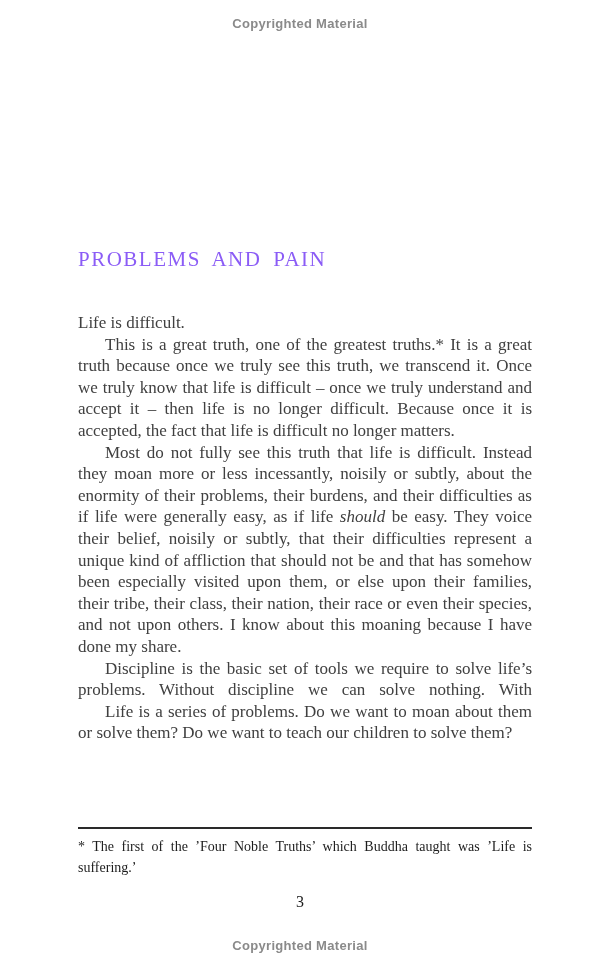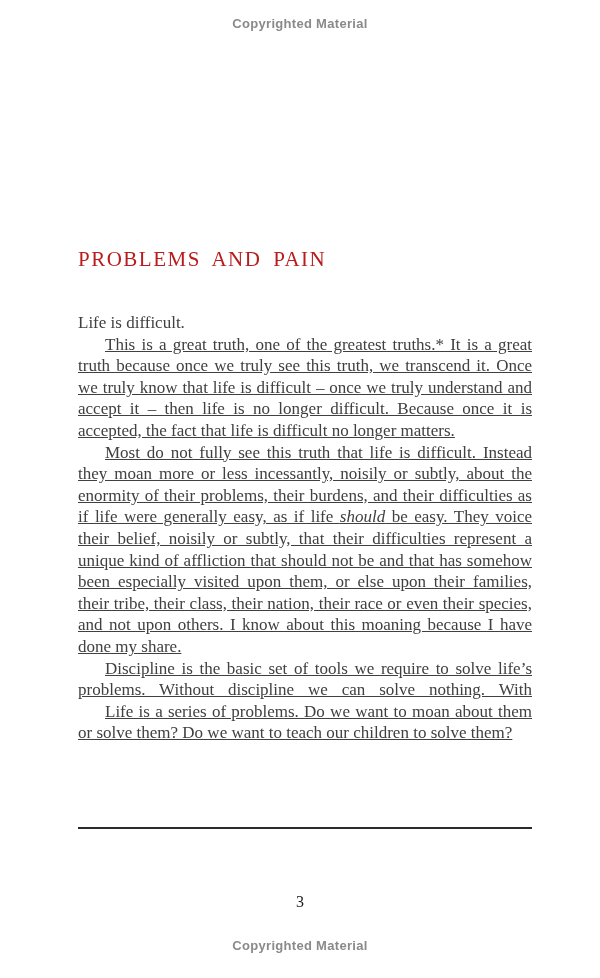--- a/index.html
+++ b/index.html
@@ -32,38 +32,38 @@
   .chapter-title {
     position: absolute;
     left: 78px;
     top: 247px;
     width: 454px;
     font-size: 21px;
     line-height: 24px;
     letter-spacing: 1.5px;
     word-spacing: 5px;
     font-weight: 400;
-    color: #b91c1c;
+    color: #8b5cf6;
     margin: 0;
   }
   .body-text {
     position: absolute;
     left: 78px;
     top: 312px;
     width: 454px;
     font-size: 17px;
     line-height: 21.6px;
     text-align: justify;
     color: #404040;
   }
   .body-text p {
     margin: 0;
     padding: 0;
   }
-  .body-text p.indent { text-indent: 27px; text-decoration: underline; }
+  .body-text p.indent { text-indent: 27px; }
   .body-text p.continues { text-align-last: justify; }
   .body-text .italic { font-style: italic; }
   .footnote {
     position: absolute;
     left: 78px;
     top: 827px;
     width: 454px;
   }
   .footnote-rule {
     border-top: 2px solid #2a2a2a;
@@ -99,19 +99,20 @@
   <div class="body-text" id="body-paragraphs">
       <p><span>Life is difficult.</span></p>
       <p class="indent"><span>This is a great truth, one of the greatest truths.* It is a great truth because once we truly see this truth, we transcend it. Once we truly know that life is difficult – once we truly understand and accept it – then life is no longer difficult. Because once it is accepted, the fact that life is difficult no longer matters.</span></p>
       <p class="indent"><span>Most do not fully see this truth that life is difficult. Instead they moan more or less incessantly, noisily or subtly, about the enormity of their problems, their burdens, and their difficulties as if life were generally easy, as if life </span><span class="italic">should</span><span> be easy. They voice their belief, noisily or subtly, that their difficulties represent a unique kind of affliction that should not be and that has somehow been especially visited upon them, or else upon their families, their tribe, their class, their nation, their race or even their species, and not upon others. I know about this moaning because I have done my share.</span></p>
       <p class="indent continues"><span>Discipline is the basic set of tools we require to solve life’s problems. Without discipline we can solve nothing. With</span></p>
       <p class="indent"><span>Life is a series of problems. Do we want to moan about them or solve them? Do we want to teach our children to solve them?</span></p>
     </div>
 
   <div class="footnote">
     <div class="footnote-rule"></div>
+    <p class="footnote-text">* The first of the ’Four Noble Truths’ which Buddha taught was ’Life is suffering.’</p>
   </div>
 
   <div class="page-number">3</div>
 
   <div class="copyright bottom">Copyrighted Material</div>
 
 </div>
 
 </body></html>

